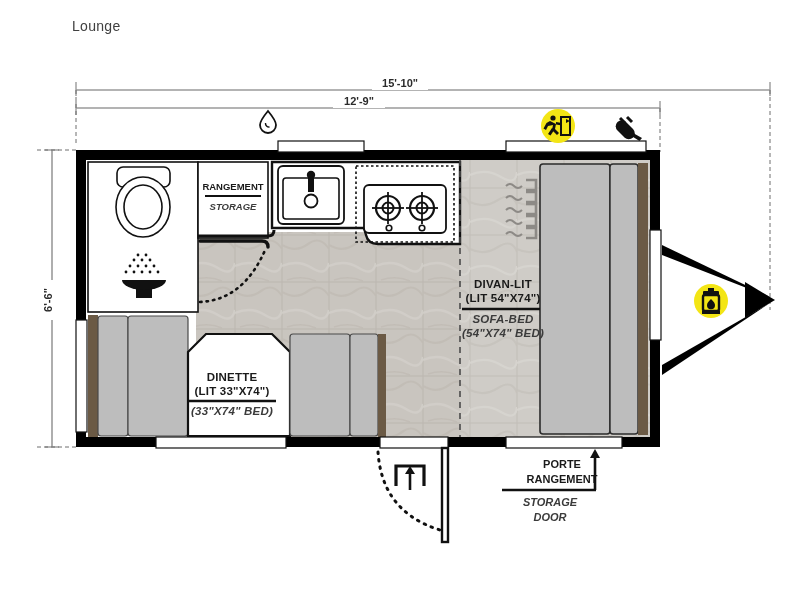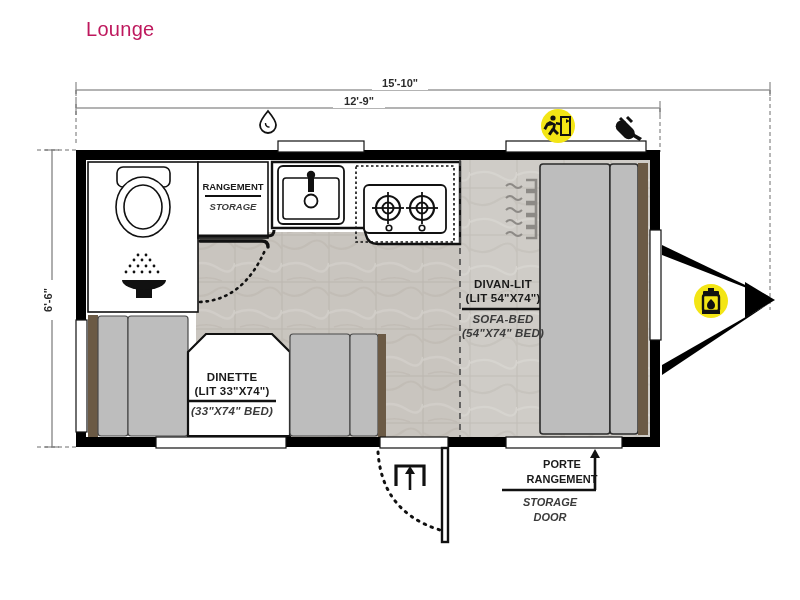--- a/index.html
+++ b/index.html
@@ -9,24 +9,24 @@
   }
   body {
     width: 800px;
     height: 600px;
     position: relative;
     font-family: "Liberation Sans", sans-serif;
     overflow: hidden;
   }
   #page-title {
     position: absolute;
-    left: 86px;
+    left: 72px;
     top: 18px;
-    font-size: 20px;
-    color: #be185d;
+    font-size: 14px;
+    color: #404040;
     letter-spacing: 0.3px;
     white-space: nowrap;
   }
   #floorplan-root {
     position: absolute;
     left: 0;
     top: 0;
     width: 800px;
     height: 600px;
   }

